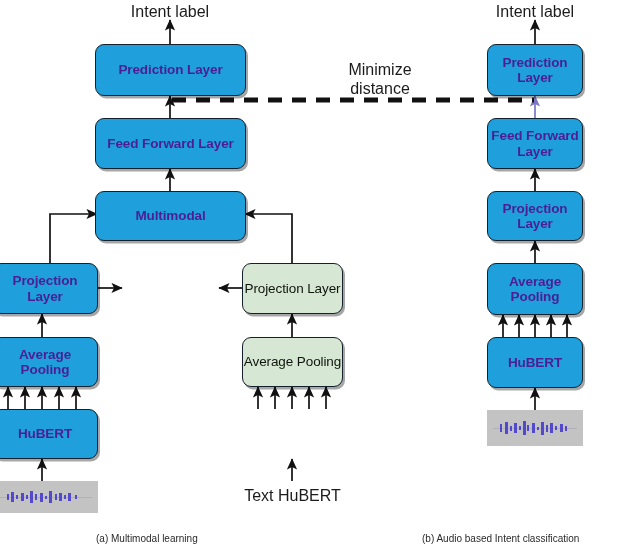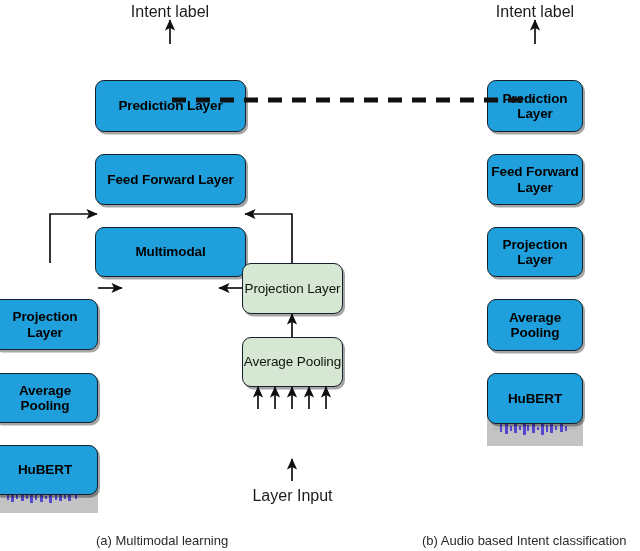--- a/index.html
+++ b/index.html
@@ -31,22 +31,21 @@
     text-align: center;
     line-height: 1.12;
     font-size: 13.5px;
     font-weight: 700;
     letter-spacing: -0.1px;
     box-shadow: 2px 2.5px 0 rgba(0,0,0,0.35);
     z-index: 3;
   }
   .node.blue {
     background: #1fa0dd;
-    color: #000000;
-    margin-top: 36px;
+    color: #4c1d95;
   }
   .node.green {
     background: #d6e8d3;
     color: #10140f;
     font-weight: 400;
   }
   .node.yellow {
     background: #fdf1cd;
     color: #141008;
     font-weight: 400;
@@ -56,21 +55,21 @@
     position: absolute;
     font-size: 16px;
     color: #1b1b1b;
     text-align: center;
     line-height: 1.2;
     z-index: 4;
     font-weight: 400;
   }
   .caption {
     position: absolute;
-    font-size: 13px;
+    font-size: 10px;
     color: #2a2a2a;
     font-weight: 400;
     white-space: nowrap;
     z-index: 4;
   }
   .waveform {
     position: absolute;
     background: #c3c3c3;
     z-index: 2;
     overflow: hidden;
@@ -229,24 +228,25 @@
     <div class="spike" style="left:45%;top:36%;width:3px;height:29%"></div>
     <div class="spike" style="left:50%;top:46%;width:2px;height:9%"></div>
     <div class="spike" style="left:54%;top:32%;width:3px;height:37%"></div>
     <div class="spike" style="left:59%;top:41%;width:2px;height:19%"></div>
     <div class="spike" style="left:63%;top:37%;width:3px;height:27%"></div>
     <div class="spike" style="left:68%;top:45%;width:2px;height:11%"></div>
     <div class="spike" style="left:72%;top:39%;width:3px;height:23%"></div>
     <div class="spike" style="left:78%;top:44%;width:2px;height:13%"></div>
   </div>
 
-  <div class="plain-label" style="left:242px; top:486px; width:101px;">Layer Input</div>
+  <div class="plain-label" style="left:242px; top:486px; width:101px;">Text HuBERT</div>
 
   <div class="caption" style="left:96px; top:533px;">(a) Multimodal learning</div>
 
+  <div class="plain-label" style="left:330px; top:60px; width:100px;">Minimize distance</div>
 
   <div class="plain-label" style="left:475px; top:2px; width:120px;">Intent label</div>
 
   <div class="node blue" style="left:487px; top:44px; width:96px; height:52px;">
     <span>Prediction Layer</span>
   </div>
 
   <div class="node blue" style="left:487px; top:118px; width:96px; height:51px;">
     <span>Feed Forward Layer</span>
   </div>

